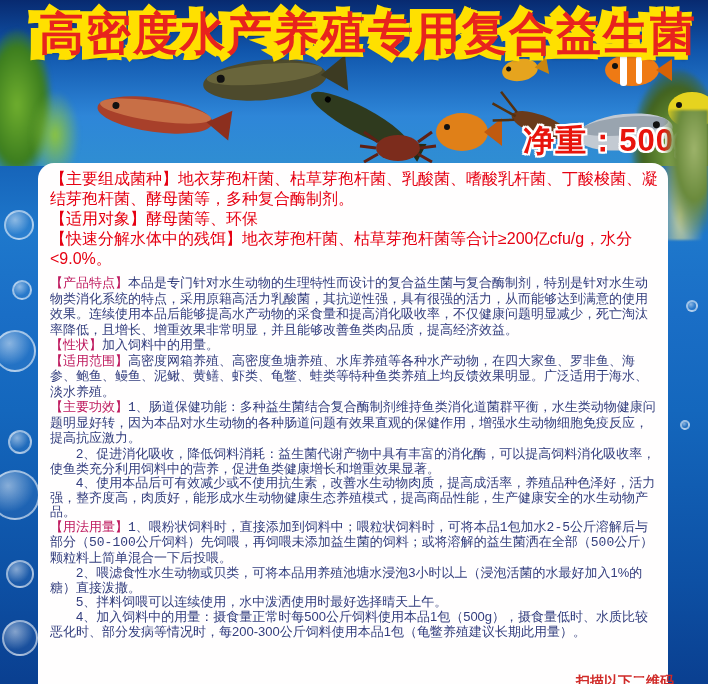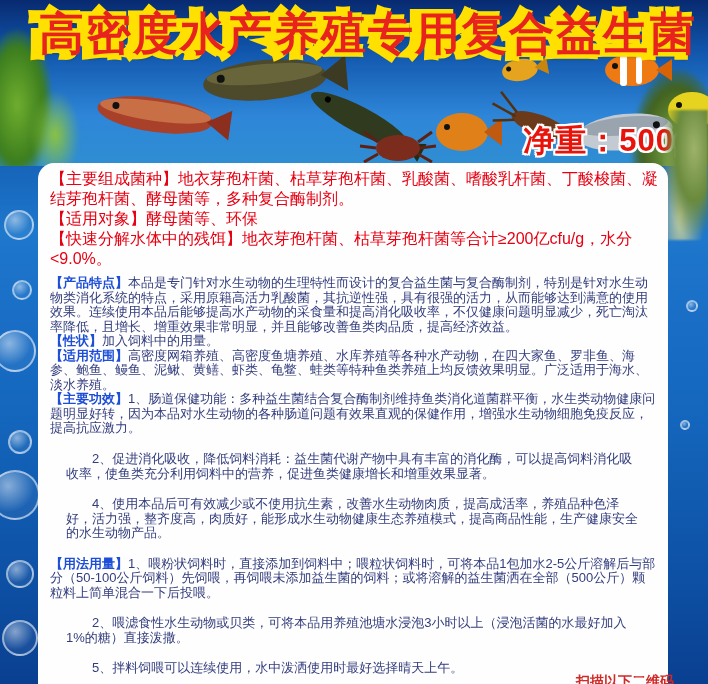--- a/index.html
+++ b/index.html
@@ -37,23 +37,23 @@
     background:#fffefe;border-radius:16px;box-sizing:border-box;
     padding:6px 10px 4px 12px;overflow:visible;}
   .section{margin:0;}
   .section.gap-top{margin-top:7px;}
   .sec-head{margin:0;}
   
   .red-lg .sec-head{font-size:16px;line-height:1.25;color:#e60012;font-weight:normal;}
   .red-lg .sec-label{color:#e60012;}
   
   .body-sec{font-size:13px;line-height:1.12;color:#323d7d;}
-  .body-sec .sec-label{color:#1d4ed8;font-weight:bold;}
-  .body-sec .sec-text{color:#323d7d;}
-  .sec-item{margin:16px;text-indent:2em;font-size:13px;line-height:1.12;color:#323d7d;}
+  .body-sec .sec-label{color:#be185d;font-weight:normal;}
+  .body-sec .sec-text{color:#323d7d;font-family:Liberation Mono, monospace;}
+  .sec-item{margin:0;text-indent:2em;font-size:13px;line-height:1.12;color:#323d7d;}
   
   .footer-note{position:absolute;right:34px;bottom:-7px;font-size:14px;font-weight:bold;color:#d02a28;}
 </style>
 </head>
 <body>
 
 <div class="header-band">
   <div class="plant l1"></div>
   <div class="plant l2"></div>
   <div class="plant r1"></div>

